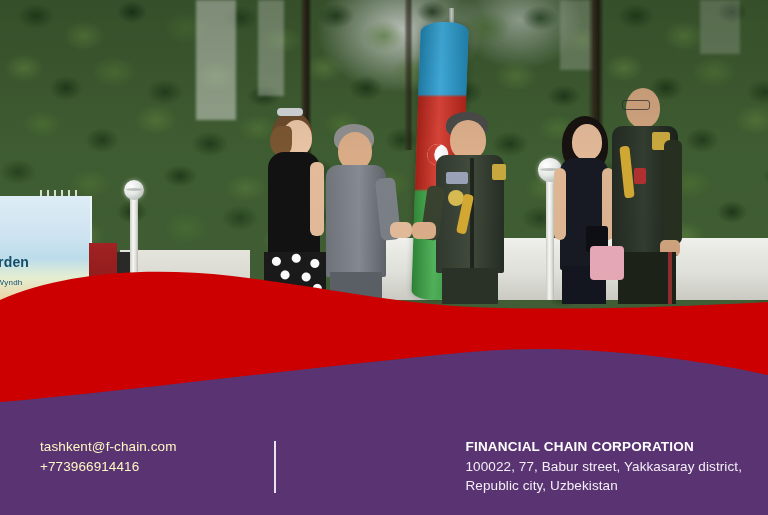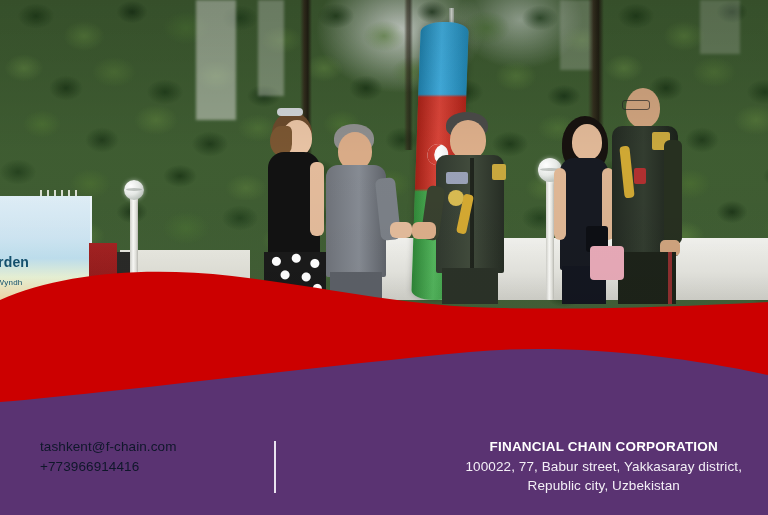--- a/index.html
+++ b/index.html
@@ -208,35 +208,35 @@
     font-size: 18.5px;
     font-weight: bold;
     line-height: 30px;
     letter-spacing: 0.1px;
   }
   .headline div { white-space: nowrap; }
 
   .contact {
     position: absolute;
     left: 40px; top: 437px;
-    color: #0f172a;
+    color: #fef9c3;
     font-size: 13.5px;
     line-height: 19.5px;
     letter-spacing: 0.1px;
   }
   .divider {
     position: absolute;
     left: 274px; top: 441px;
     width: 2px; height: 52px;
     background: #e9e3ef;
   }
   .address {
     position: absolute;
     right: 26px; top: 437px;
-    text-align: center;
+    text-align: left;
     color: #f3eff6;
     font-size: 13.5px;
     line-height: 19.5px;
     letter-spacing: 0.1px;
   }
   .address .company {
     font-weight: bold;
     font-size: 13.5px;
     color: #ffffff;
     letter-spacing: 0.2px;

